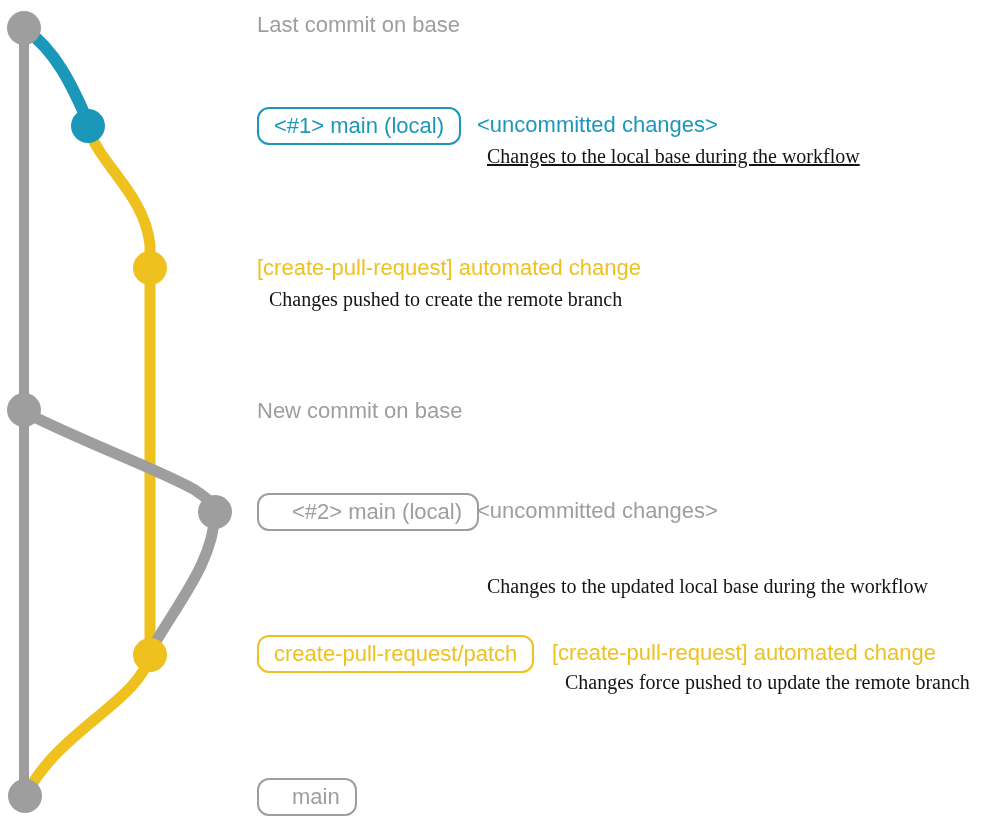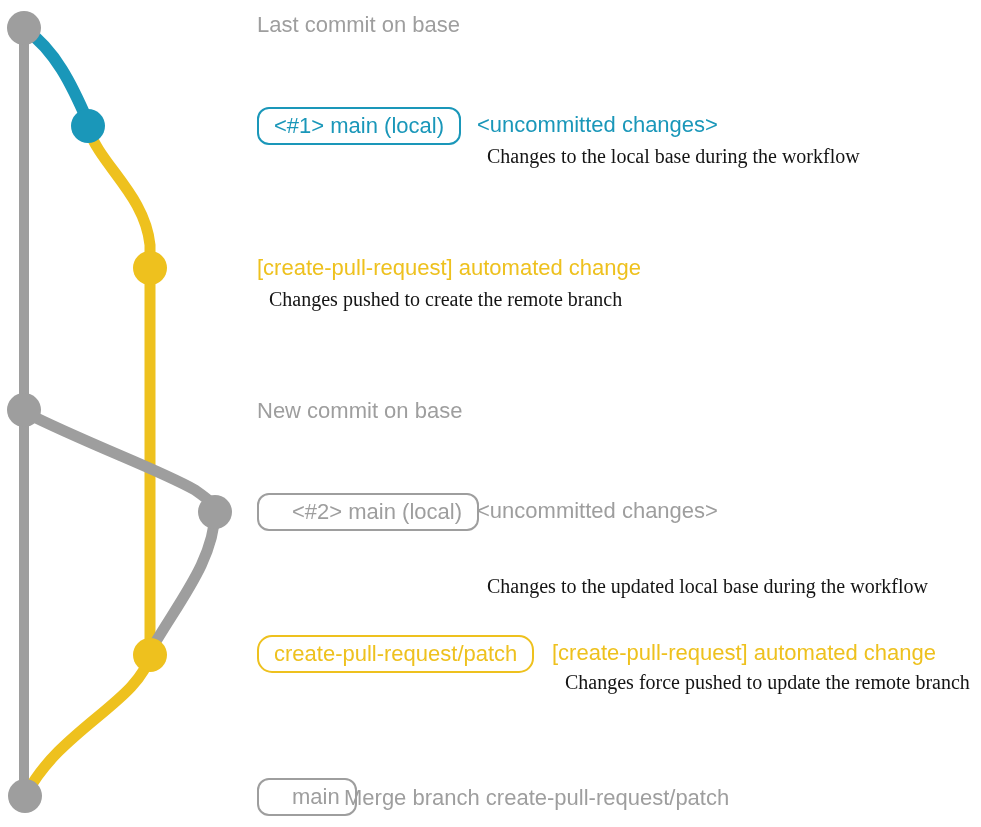--- a/index.html
+++ b/index.html
@@ -82,31 +82,30 @@
     <circle class="node gray" cx="24" cy="410" r="17"></circle>
     <circle class="node gray" cx="215" cy="512" r="17"></circle>
     <circle class="node yellow" cx="150" cy="655" r="17"></circle>
     <circle class="node gray" cx="25" cy="796" r="17"></circle>
   </svg>
 
   <div class="abs sans-label gray-text" style="left:257px; top:12px;">Last commit on base</div>
 
   <div class="abs badge blue" style="left:257px; top:107px;text-align:right;">&lt;#1&gt; main (local)</div>
   <div class="abs sans-label blue-text" style="left:477px; top:112px;">&lt;uncommitted changes&gt;</div>
-  <div class="abs serif-note" style="left:487px; top:144px;">Changes to the local base during the workflow</div>
+  <div class="abs serif-note" style="left:487px; top:144px;text-decoration:underline;">Changes to the local base during the workflow</div>
 
   <div class="abs sans-label yellow-text" style="left:257px; top:255px;">[create-pull-request] automated change</div>
   <div class="abs serif-note" style="left:269px; top:287px;">Changes pushed to create the remote branch</div>
 
   <div class="abs sans-label gray-text" style="left:257px; top:398px;">New commit on base</div>
 
   <div class="abs badge gray" style="left:257px; top:493px;">&lt;#2&gt; main (local)</div>
   <div class="abs sans-label gray-text" style="left:477px; top:498px;">&lt;uncommitted changes&gt;</div>
   <div class="abs serif-note" style="left:487px; top:530px;margin-top:44px;">Changes to the updated local base during the workflow</div>
 
-  <div class="abs badge yellow" style="left:257px; top:635px;border-radius:15px;">create-pull-request/patch</div>
+  <div class="abs badge yellow" style="left:257px; top:635px;">create-pull-request/patch</div>
   <div class="abs sans-label yellow-text" style="left:552px; top:640px;">[create-pull-request] automated change</div>
   <div class="abs serif-note" style="left:565px; top:670px;text-align:right;">Changes force pushed to update the remote branch</div>
 
   <div class="abs badge gray" style="left:257px; top:778px;">main</div>
-  <div class="abs sans-label gray-text" style="left:344px; top:785px;">Merge branch create-pull-request/patch</div>
 
 </div>
 
 </body></html>

